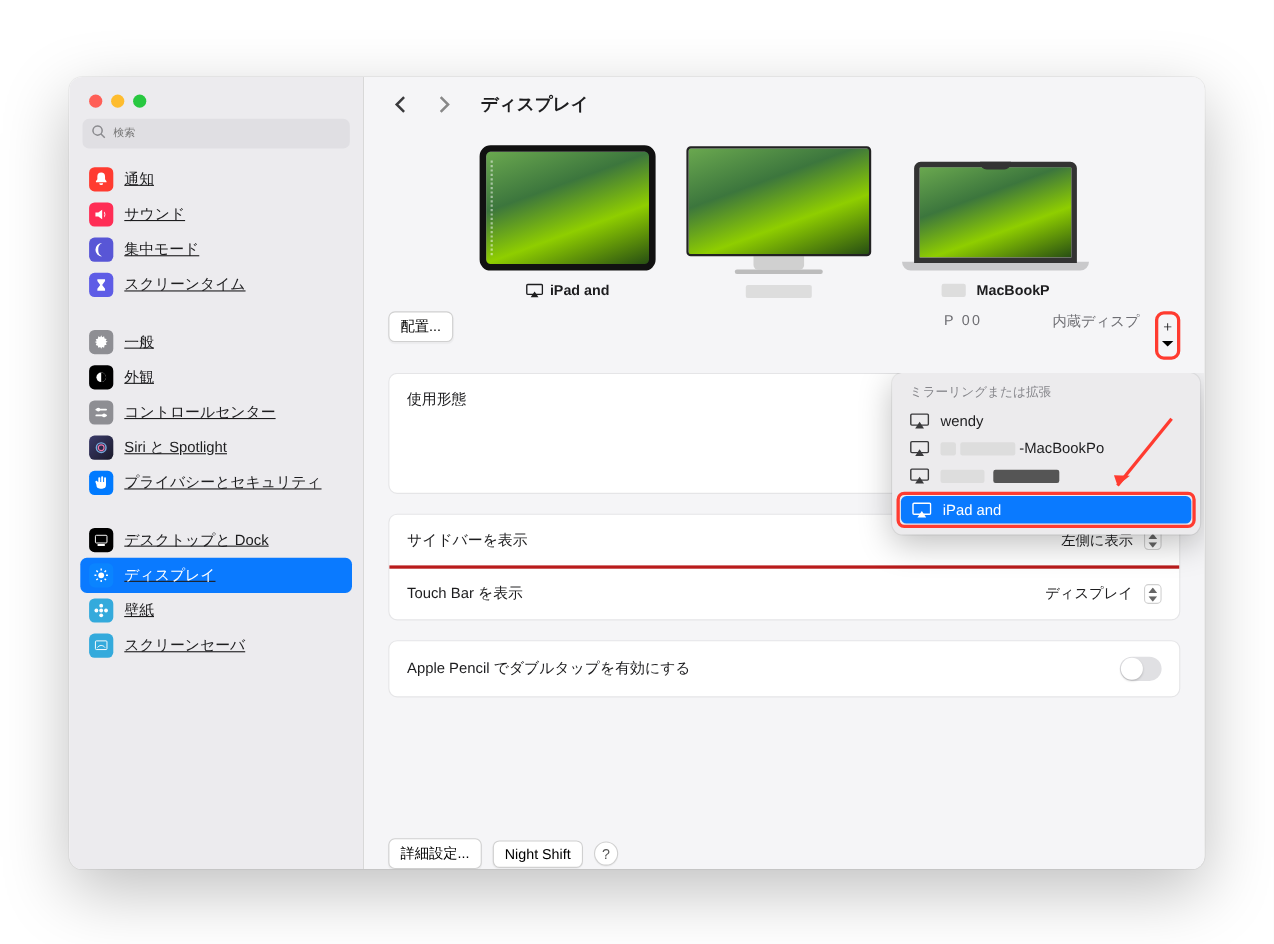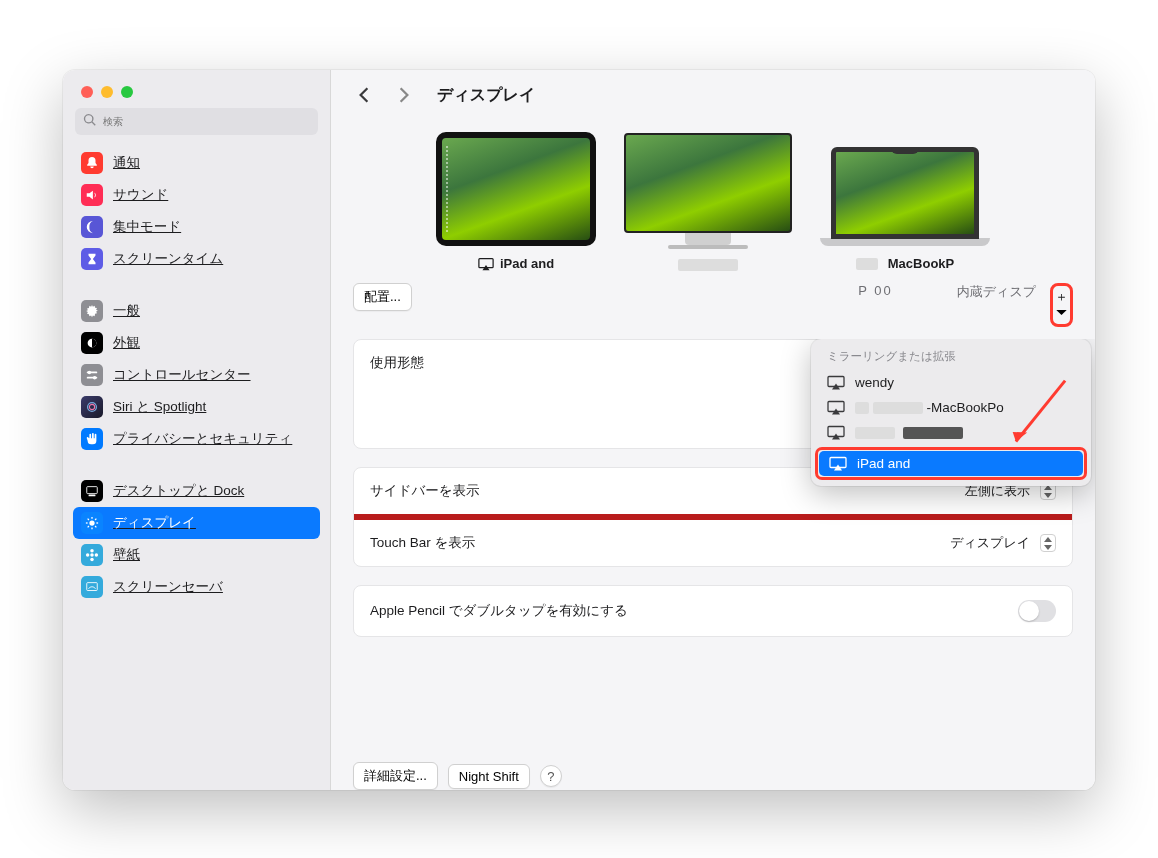--- a/index.html
+++ b/index.html
@@ -171,21 +171,21 @@
   }
   .panel {
     background:#fff;
     border-radius:8px;
     border:1px solid #e5e5e7;
     margin-bottom: 18px;
   }
   .panel-row {
     display:flex; align-items:center;
     padding: 14px 16px;
-    border-bottom: 6px solid #b91c1c;
+    border-bottom: 3px solid #b91c1c;
     font-size: 13.5px;
   }
   .panel-row:last-child { border-bottom:none; }
   .panel-row .label { flex:1; }
   .select-pill {
     display:flex;align-items:center;gap:6px;
     font-size:13px; color:#1d1d1f;
   }
   .stepper {
     display:flex;flex-direction:column;

